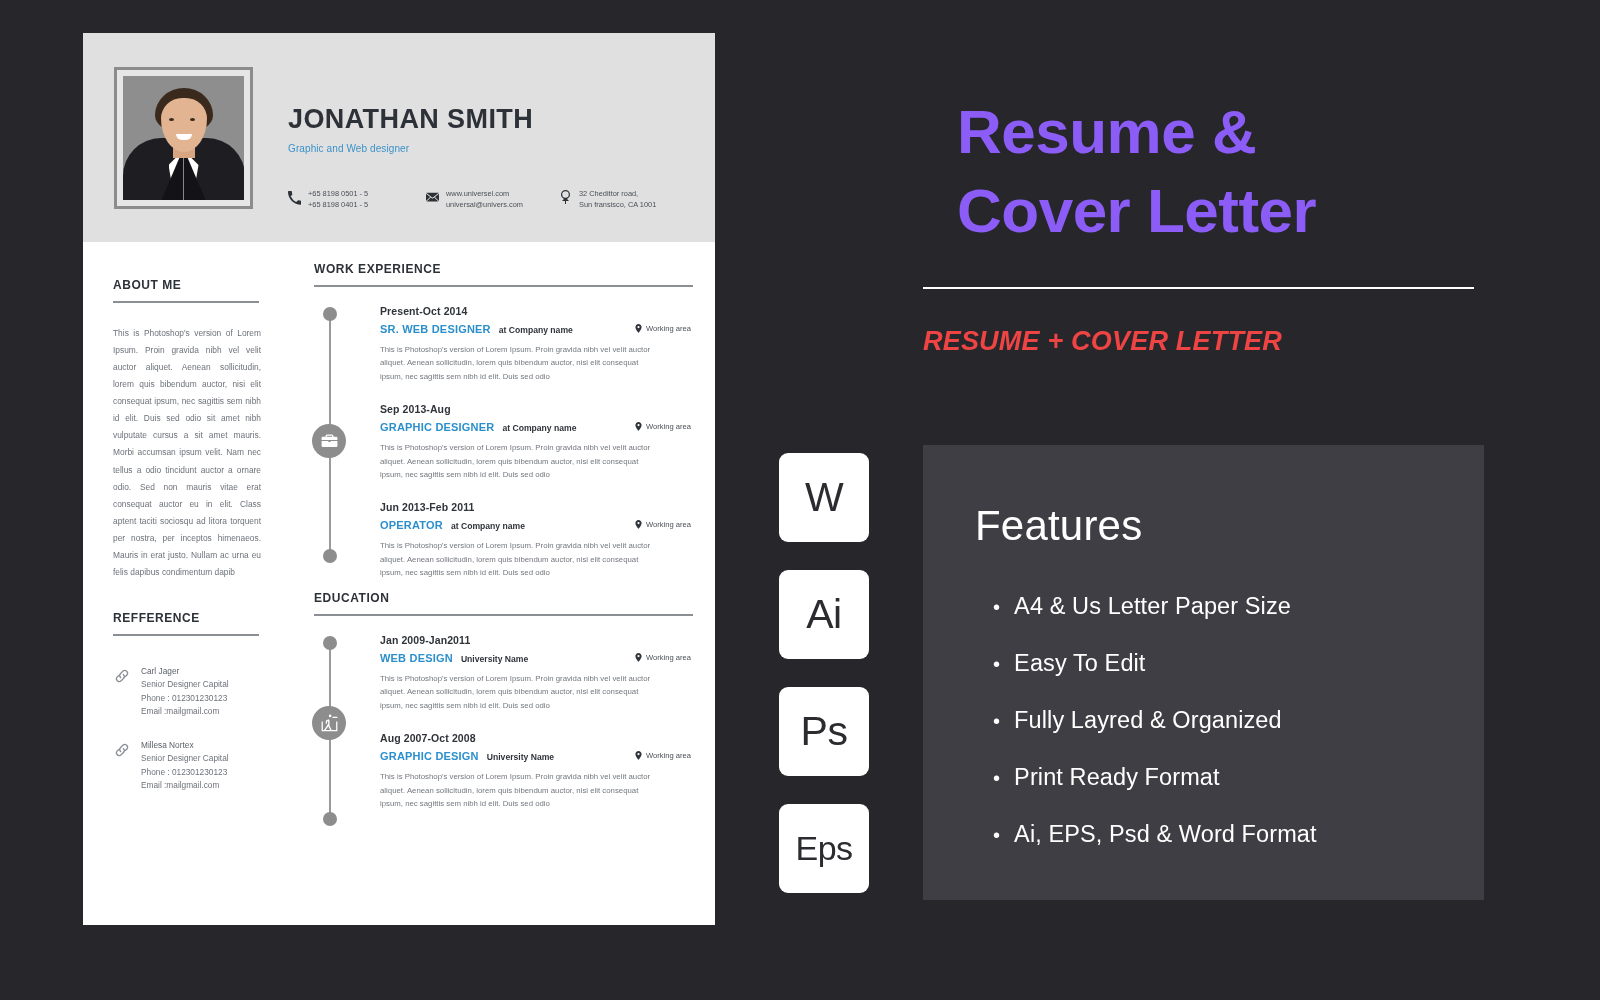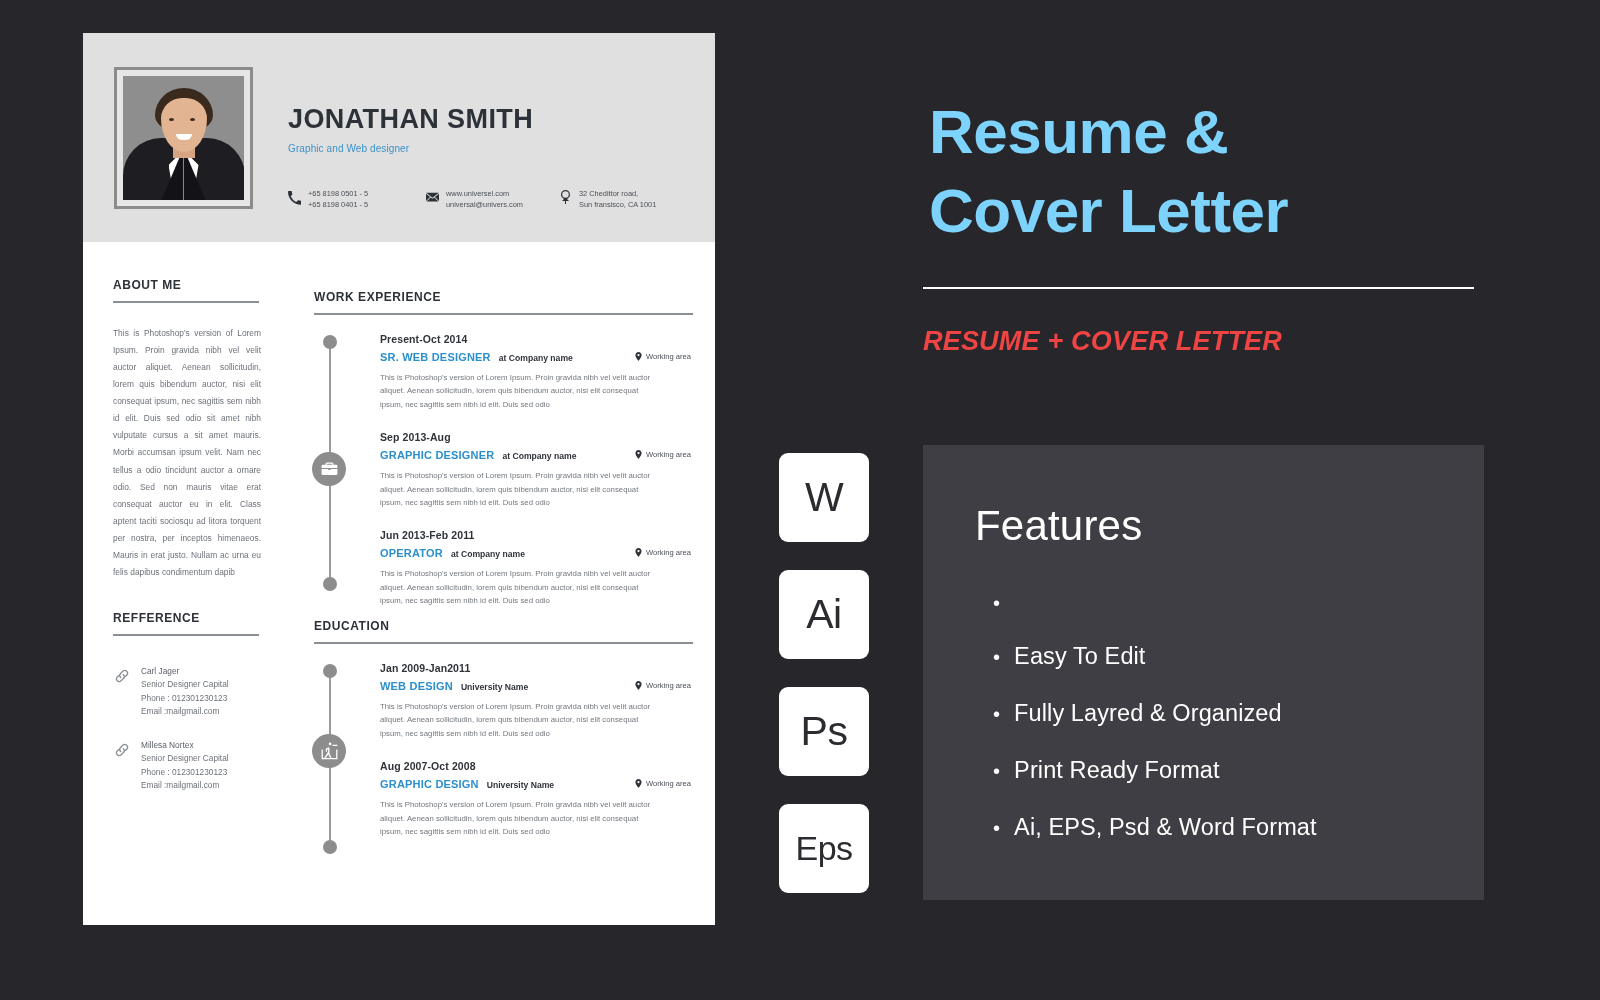--- a/index.html
+++ b/index.html
@@ -75,21 +75,21 @@
   .contact-item { display: flex; align-items: flex-start; gap: 7px; }
   .contact-item.c1 { width: 138px; }
   .contact-item.c2 { width: 133px; }
   .contact-item.c3 { width: 130px; }
   .c-icon { width: 13px; height: 15px; flex: 0 0 13px; color: #2d3138; margin-top: 2px; }
   .c-icon svg { width: 100%; height: 100%; display: block; fill: #2d3138; }
   .c-text { font-size: 7.4px; line-height: 1.55; color: #4a4f57; }
 
   .resume-body { display: flex; padding: 0; }
   .col-left { width: 205px; padding: 36px 0 0 30px; }
-  .col-right { flex: 1; padding: 48px 22px 0 26px; }
+  .col-right { flex: 1; padding: 20px 22px 0 26px; }
 
   .sec-head {
     font-size: 12px; font-weight: bold; letter-spacing: .55px;
     color: #2d3138; padding-bottom: 9px;
   }
   .sec-rule { height: 2px; background: #8a8f96; width: 146px; }
   .col-right .sec-rule { width: 100%; }
 
   .about-text {
     margin-top: 22px; width: 148px;
@@ -132,23 +132,23 @@
   .e-area { margin-left: auto; display: flex; align-items: center; gap: 4px; padding-right: 2px; }
   .e-area svg { width: 7px; height: 9px; fill: #2f333a; display: block; }
   .e-area span { font-size: 7.6px; color: #4a4f57; }
   .e-desc { margin-top: 8px; font-size: 7.8px; line-height: 1.72; color: #73787f; max-width: 278px; }
 
   .edu-wrap { margin-top: 28px; }
 
   
   .promo { position: absolute; left: 0; top: 0; width: 1600px; height: 1000px; }
   .promo-title {
-    position: absolute; left: 929px; top: 92px;
+    position: absolute; left: 957px; top: 92px;
     width: 620px;
-    font-size: 62px; font-weight: bold; color: #7dd3fc;
+    font-size: 62px; font-weight: bold; color: #8b5cf6;
     line-height: 1.28; letter-spacing: -0.5px;
   }
   .promo-rule {
     position: absolute; left: 923px; top: 287px; width: 551px; height: 2px;
     background: #ffffff;
   }
   .promo-sub {
     position: absolute; left: 923px; top: 326px;
     font-size: 27px; font-weight: bold; font-style: italic;
     color: #ef4444; letter-spacing: .2px;
@@ -423,20 +423,21 @@
       <div class="badge">Ps</div>
       <div class="badge small">Eps</div>
     </div>
 
     <div class="features">
       <div class="features-title">Features</div>
       <div class="features-list">
 
         <div class="feature-item">
           <span class="bullet">•</span>
+          <span>A4  &amp; Us Letter Paper Size</span>
         </div>
         <div class="feature-item">
           <span class="bullet">•</span>
           <span>Easy To Edit</span>
         </div>
         <div class="feature-item">
           <span class="bullet">•</span>
           <span>Fully Layred &amp; Organized</span>
         </div>
         <div class="feature-item">

